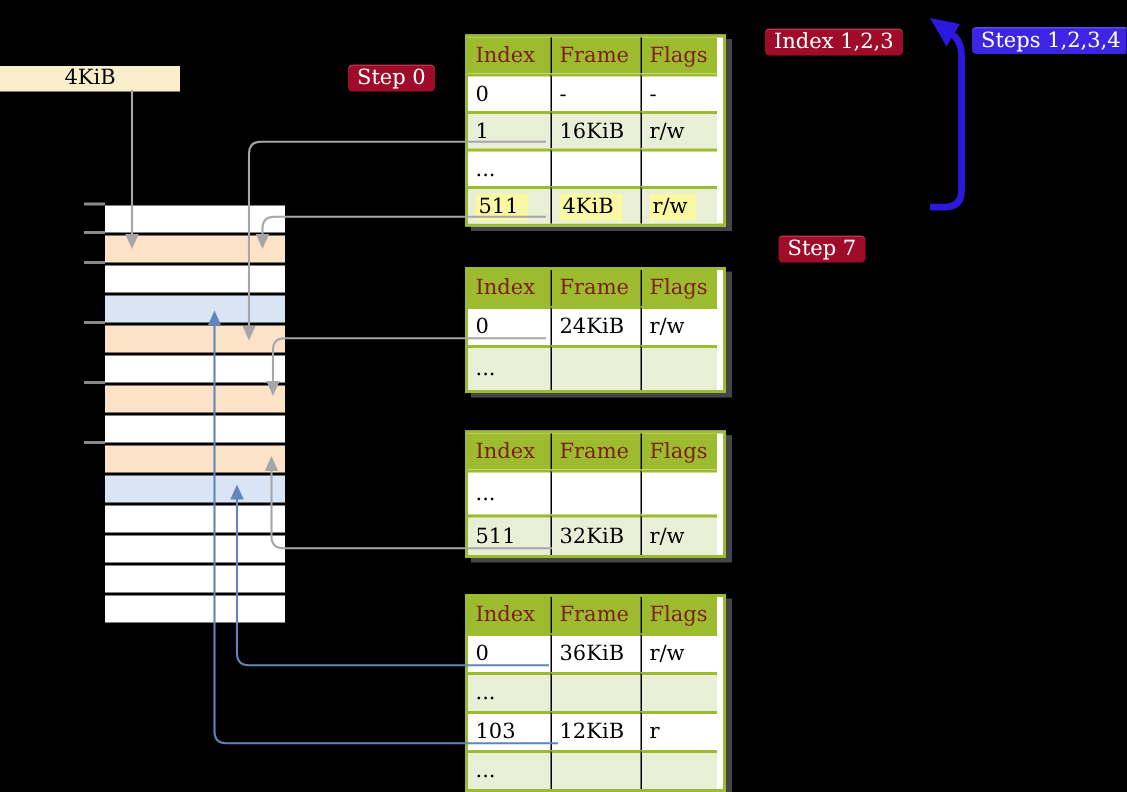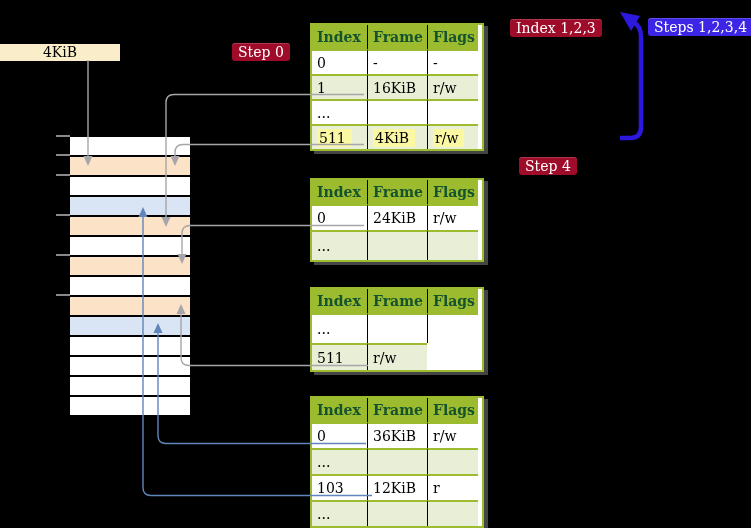--- a/index.html
+++ b/index.html
@@ -33,21 +33,21 @@
     border:2px solid var(--table-header-green,#9cbb2e);
     background:#fff;
     box-shadow:4px 3px 0 rgba(125,125,125,.55);
   }
   .pt0{top:23px;} .pt1{top:178px;} .pt2{top:287px;} .pt3{top:396px;}
   .pagetable .cell{
     box-sizing:border-box;display:flex;align-items:center;
     padding-left:5px;font-size:14px;color:#000;background:#fff;
     overflow:hidden;white-space:nowrap;
   }
-  .cell.th{background:var(--table-header-green,#9cbb2e);color:#14532d;font-weight:bold;}
+  .cell.th{background:var(--table-header-green,#9cbb2e);color:#7f1d1d;font-weight:normal;}
   .cell.c1,.cell.c2{border-left:1px solid #000;}
   .cell.tr{border-top:2px solid var(--table-header-green,#9cbb2e);}
   .cell.shaded{background:var(--table-row-alt,#e9efd6);}
   .hl{background:var(--highlight-yellow,#faf8a2);padding:1px 6px 1px 2px;}
   
   .memstack{position:absolute;left:70px;top:137px;width:120px;}
   .frame{height:18px;margin-bottom:2px;}
   .frame.white{background:var(--frame-white,#fff);}
   .frame.peach{background:var(--frame-peach,#fce3c8);}
   .frame.blue{background:var(--frame-blue,#d9e5f4);}
@@ -62,21 +62,21 @@
   .tick{stroke:var(--tick-gray,#8a8a8a);stroke-width:2;}
 </style>
 </head>
 <body>
 
 <div class="addrbox">4KiB</div>
 
 <div class="badge red b-step0">Step 0</div>
 <div class="badge red b-steps123">Index 1,2,3</div>
 <div class="badge blue b-steps1234">Steps 1,2,3,4</div>
-<div class="badge red b-step4">Step 4</div>
+<div class="badge red b-step4">Step 7</div>
 
 <div class="memstack">
     <div class="frame white"></div>
     <div class="frame peach"></div>
     <div class="frame white"></div>
     <div class="frame blue"></div>
     <div class="frame peach"></div>
     <div class="frame white"></div>
     <div class="frame peach"></div>
     <div class="frame white"></div>
@@ -123,20 +123,21 @@
     <div class="cell td tr c2 shaded"></div>
   </div>
 <div class="pagetable pt2" style="grid-template-rows: 24px 30px 27px;">
     <div class="cell th c0">Index</div>
     <div class="cell th c1">Frame</div>
     <div class="cell th c2">Flags</div>
     <div class="cell td tr c0">...</div>
     <div class="cell td tr c1"></div>
     <div class="cell td tr c2"></div>
     <div class="cell td tr c0 shaded">511</div>
+    <div class="cell td tr c1 shaded">32KiB</div>
     <div class="cell td tr c2 shaded">r/w</div>
   </div>
 <div class="pagetable pt3" style="grid-template-rows: 24px 26px 26px 26px 26px;">
     <div class="cell th c0">Index</div>
     <div class="cell th c1">Frame</div>
     <div class="cell th c2">Flags</div>
     <div class="cell td tr c0">0</div>
     <div class="cell td tr c1">36KiB</div>
     <div class="cell td tr c2">r/w</div>
     <div class="cell td tr c0 shaded">...</div>

